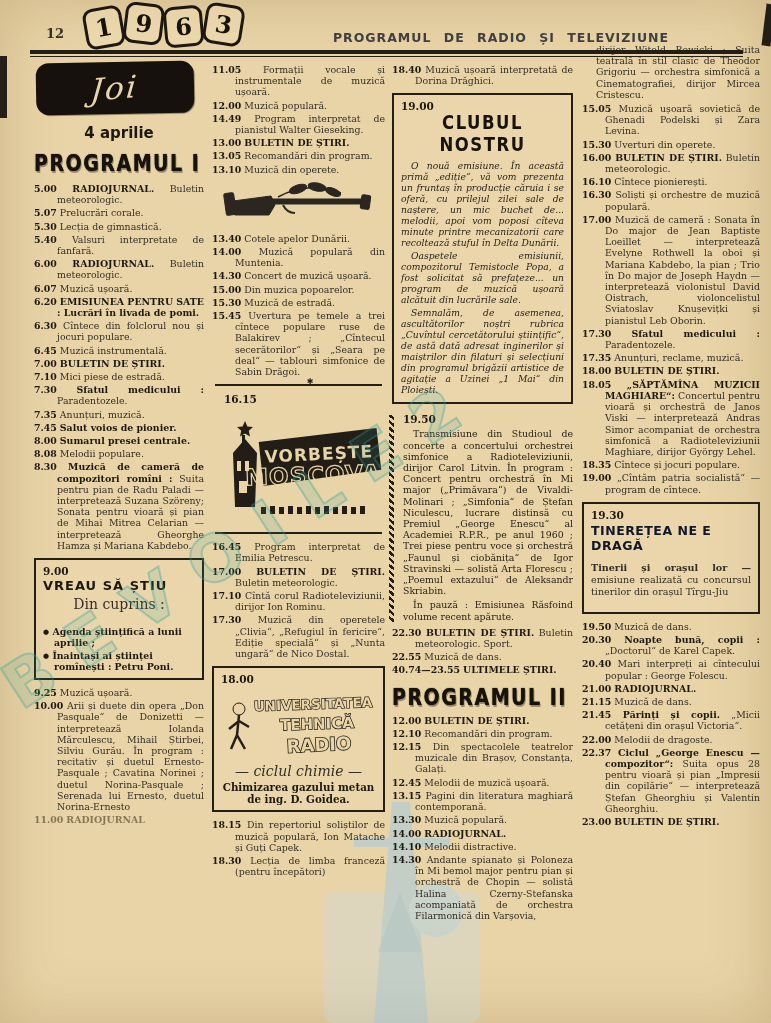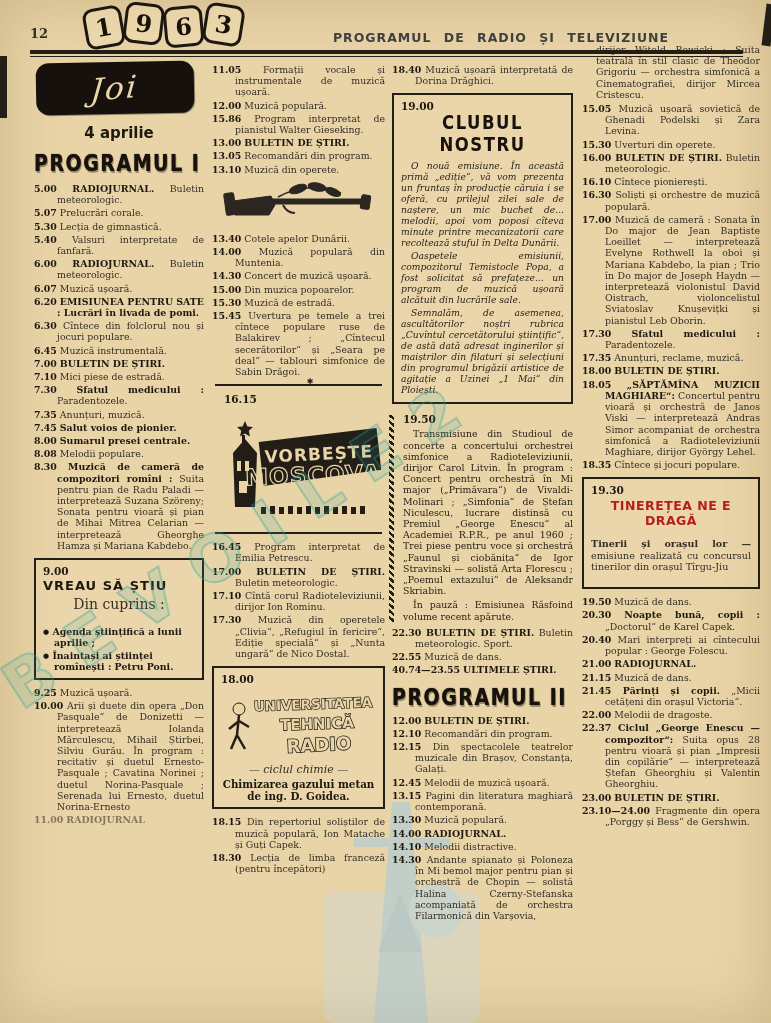--- a/index.html
+++ b/index.html
@@ -8,21 +8,21 @@
     background:radial-gradient(ellipse at 50% 38%, #efddb4 0%, #e9d4a7 50%, #dcc априори 0%, #dcc392 100%);
     background-color:#e9d4a7;
     font-family:"DejaVu Serif", serif;color:#342e26;
     box-shadow:inset 0 0 60px rgba(120,90,40,.25);
   }
   .edge-mark{position:absolute;background:#241f16;z-index:2;}
   .edge-tl{left:0;top:56px;width:7px;height:62px;}
   .edge-tr{right:-2px;top:4px;width:9px;height:42px;transform:rotate(7deg);}
 
   
-  .pgnum{position:absolute;left:30px;top:26px;font-size:13px;font-weight:bold;z-index:2;}
+  .pgnum{position:absolute;left:46px;top:26px;font-size:13px;font-weight:bold;z-index:2;}
   .yearlogo{position:absolute;left:84px;top:5px;display:flex;gap:1px;z-index:2;}
   .digit{width:33px;height:35px;border:3.5px solid #1c1710;border-radius:10px;
     display:flex;align-items:center;justify-content:center;
     font-size:24px;font-weight:bold;color:#181208;background:rgba(238,221,178,.55);}
   .digit:nth-of-type(1){transform:rotate(-10deg) translateY(2px);}
   .digit:nth-of-type(2){transform:rotate(7deg) translateY(-2px);}
   .digit:nth-of-type(3){transform:rotate(-5deg) translateY(1px);}
   .digit:nth-of-type(4){transform:rotate(9deg) translateY(-1px);}
   .mast-title{position:absolute;left:262px;top:30px;width:478px;text-align:center;
     font-family:"DejaVu Sans",sans-serif;font-weight:bold;font-size:12.5px;
@@ -71,26 +71,26 @@
     letter-spacing:1.5px;text-align:center;margin:3px 0 7px;color:#17120b;transform:scaleY(1.15);}
   .club-p{font-style:italic;font-size:9.2px;line-height:11px;text-align:justify;
     text-indent:10px;margin:0 0 2px;color:#29231b;}
 
   .sec1950{position:relative;padding-left:11px;margin:9px 0 5px;}
   .zz{position:absolute;left:-3px;top:2px;bottom:0;width:5px;
     background:repeating-linear-gradient(40deg, transparent 0 2.5px, #241f16 2.5px 5px);}
   .tp{font-size:9.4px;line-height:11.2px;text-align:justify;text-indent:10px;margin:3px 0 0;color:#241e16;}
 
   .tine-title{font-family:"DejaVu Sans",sans-serif;font-weight:bold;font-size:12.5px;
-    letter-spacing:.5px;margin:2px 0 4px;color:#b91c1c;text-align:center;}
+    letter-spacing:.5px;margin:2px 0 4px;color:#0f172a;}
   .tine-body{font-size:9.6px;line-height:11.6px;text-align:justify;}
 
   .univ{text-align:center;}
   .univ .box-time{text-align:left;}
-  .univ-cycle{font-style:italic;font-size:11px;margin:2px 0;}
+  .univ-cycle{font-style:italic;font-size:14px;margin:2px 0;}
   .univ-title{font-weight:bold;font-size:10.3px;line-height:12px;color:#1d1810;}
 
   .cont{font-size:9.4px;line-height:11.2px;text-align:justify;margin:0 0 3px;padding-left:14px;}
 
   .divider{border-top:2px solid #241f16;margin:7px 3px;position:relative;}
   .divider.star::before{content:"✱";position:absolute;top:-9px;left:55%;font-size:8px;color:#241f16;}
   .mosc-time{font-weight:bold;font-size:10.5px;margin:3px 12px 2px;color:#1d1810;}
   .rifle{display:block;margin:4px auto 6px;}
   .moscova{display:block;margin:0 auto;}
   .univ-logo{display:block;margin:2px auto 0;}
@@ -285,21 +285,21 @@
         </p>
 
 
         <p class="entry">
           <b class="tm">12.00</b>
           
           <span class="rr">Muzică populară.</span>
         </p>
 
         <p class="entry">
-          <b class="tm">15.86</b>
+          <b class="tm">14.49</b>
           
           <span class="rr">Program interpretat de pianistul Walter Gieseking.</span>
         </p>
 
         <p class="entry">
           <b class="tm">13.00</b>
           <b class="bl">BULETIN DE ȘTIRI.</b>
           
         </p>
 
@@ -634,20 +634,25 @@
           <b class="bl">„SĂPTĂMÎNA MUZICII MAGHIARE“:</b>
           <span class="rr">Concertul pentru vioară și orchestră de Janos Viski — interpretează Andras Simor acompaniat de orchestra simfonică a Radioteleviziunii Maghiare, dirijor György Lehel.</span>
         </p>
 
         <p class="entry">
           <b class="tm">18.35</b>
           
           <span class="rr">Cîntece și jocuri populare.</span>
         </p>
 
+        <p class="entry">
+          <b class="tm">19.00</b>
+          
+          <span class="rr">„Cîntăm patria socialistă“ — program de cîntece.</span>
+        </p>
       </div>
 
     <div class="box">
       <div class="box-time">19.30</div>
       <div class="tine-title">TINEREȚEA NE E DRAGĂ</div>
       <p class="tine-body">
         <b>Tinerii și orașul lor —</b>
         <span>emisiune realizată cu concursul tinerilor din orașul Tîrgu-Jiu</span>
       </p>
     </div>
@@ -701,22 +706,17 @@
           <b class="bl">Ciclul „George Enescu — compozitor“:</b>
           <span class="rr">Suita opus 28 pentru vioară și pian „Impresii din copilărie“ — interpretează Ștefan Gheorghiu și Valentin Gheorghiu.</span>
         </p>
 
         <p class="entry">
           <b class="tm">23.00</b>
           <b class="bl">BULETIN DE ȘTIRI.</b>
           
         </p>
 
-        <p class="entry">
-          <b class="tm">23.10—24.00</b>
-          
-          <span class="rr">Fragmente din opera „Porggy și Bess“ de Gershwin.</span>
-        </p>
       </div>
   </section>
 
   <div class="watermark">2BEVOILE2</div>
 </div>
 
 </body></html>

